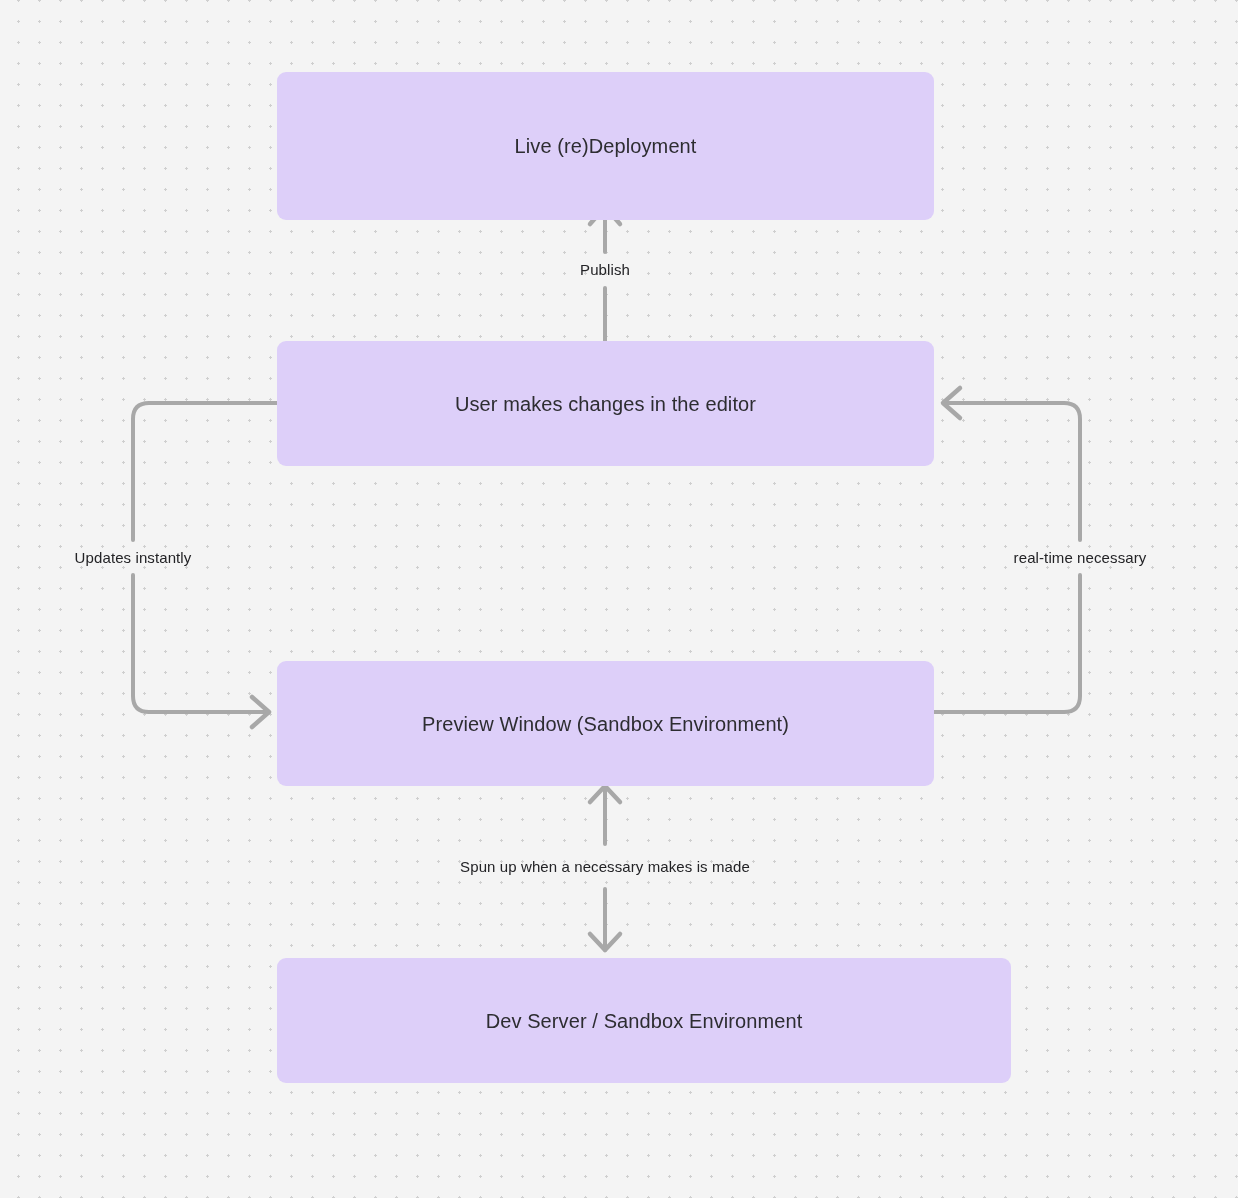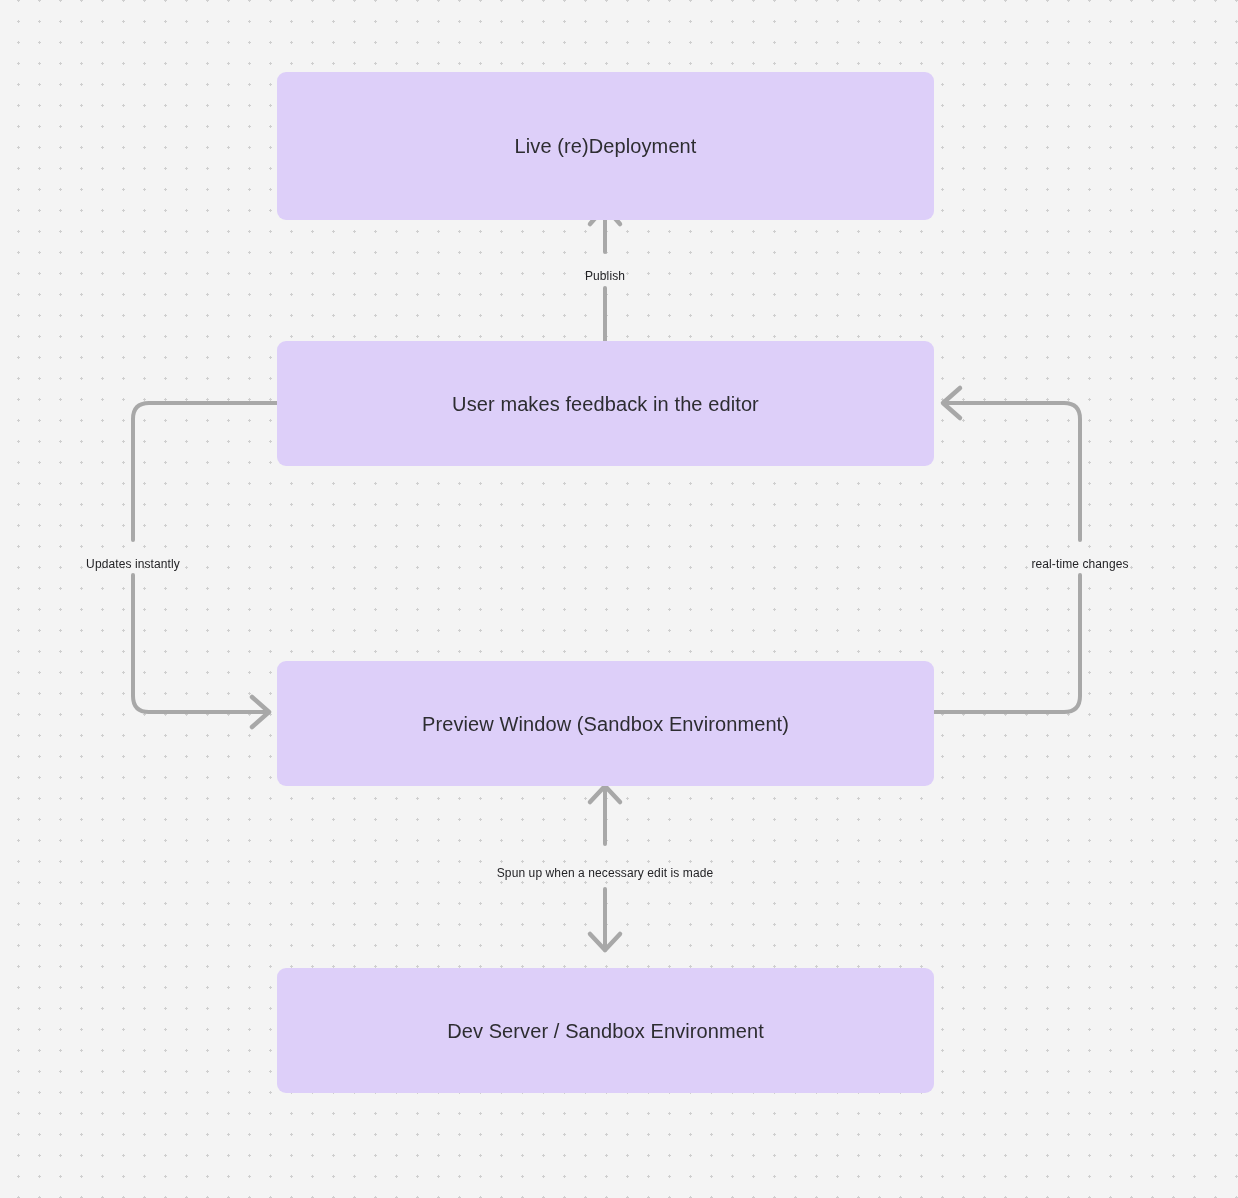--- a/index.html
+++ b/index.html
@@ -41,28 +41,27 @@
   .node-label {
     font-size: 20px;
     line-height: 1.2;
     color: #2d2d31;
     letter-spacing: 0.1px;
     text-align: center;
     white-space: nowrap;
   }
   .edge-label {
     position: absolute;
-    font-size: 12px;
+    font-size: 15px;
     line-height: 1.2;
     color: #232326;
     letter-spacing: 0.1px;
     white-space: nowrap;
     transform: translate(-50%, -50%);
     text-align: center;
-    margin-top: 6px;
   }
 </style>
 </head>
 <body>
 
 <div id="canvas">
 
   <svg class="edges-layer" width="1238" height="1198" viewBox="0 0 1238 1198" xmlns="http://www.w3.org/2000/svg">
     <defs>
       <marker id="arrow-up" markerWidth="14" markerHeight="14" refX="7" refY="3.2" orient="auto-start-reverse" markerUnits="userSpaceOnUse">
@@ -94,32 +93,32 @@
       <path d="M605 889 L605 950" fill="none" stroke="#a8a8a8" stroke-width="4" stroke-linecap="round"></path>
       <path d="M590 934 L605 950 L620 934" fill="none" stroke="#a8a8a8" stroke-width="4.5" stroke-linecap="round" stroke-linejoin="round"></path>
     </g>
   </svg>
 
   <div class="node" style="left:277px; top:72px; width:657px; height:148px; background:#ddcff9;">
     <span class="node-label">Live (re)Deployment</span>
   </div>
 
   <div class="node" style="left:277px; top:341px; width:657px; height:125px; background:#ddcff9;">
-    <span class="node-label">User makes feedback in the editor</span>
+    <span class="node-label">User makes changes in the editor</span>
   </div>
 
   <div class="node" style="left:277px; top:650px; width:657px; height:125px; background:#ddcff9;margin-top:11px;">
     <span class="node-label">Preview Window (Sandbox Environment)</span>
   </div>
 
-  <div class="node" style="left:277px; top:958px; width:657px; height:125px; background:#ddcff9;margin-top:10px;">
+  <div class="node" style="left:277px; top:958px; width:734px; height:125px; background:#ddcff9;">
     <span class="node-label">Dev Server / Sandbox Environment</span>
   </div>
 
   <div class="edge-label" style="left:605px; top:270px;">Publish</div>
 
   <div class="edge-label" style="left:133px; top:558px;">Updates instantly</div>
 
-  <div class="edge-label" style="left:1080px; top:558px;">real-time changes</div>
+  <div class="edge-label" style="left:1080px; top:558px;">real-time necessary</div>
 
-  <div class="edge-label" style="left:605px; top:867px;">Spun up when a necessary edit is made</div>
+  <div class="edge-label" style="left:605px; top:867px;">Spun up when a necessary makes is made</div>
 
 </div>
 
 </body></html>

